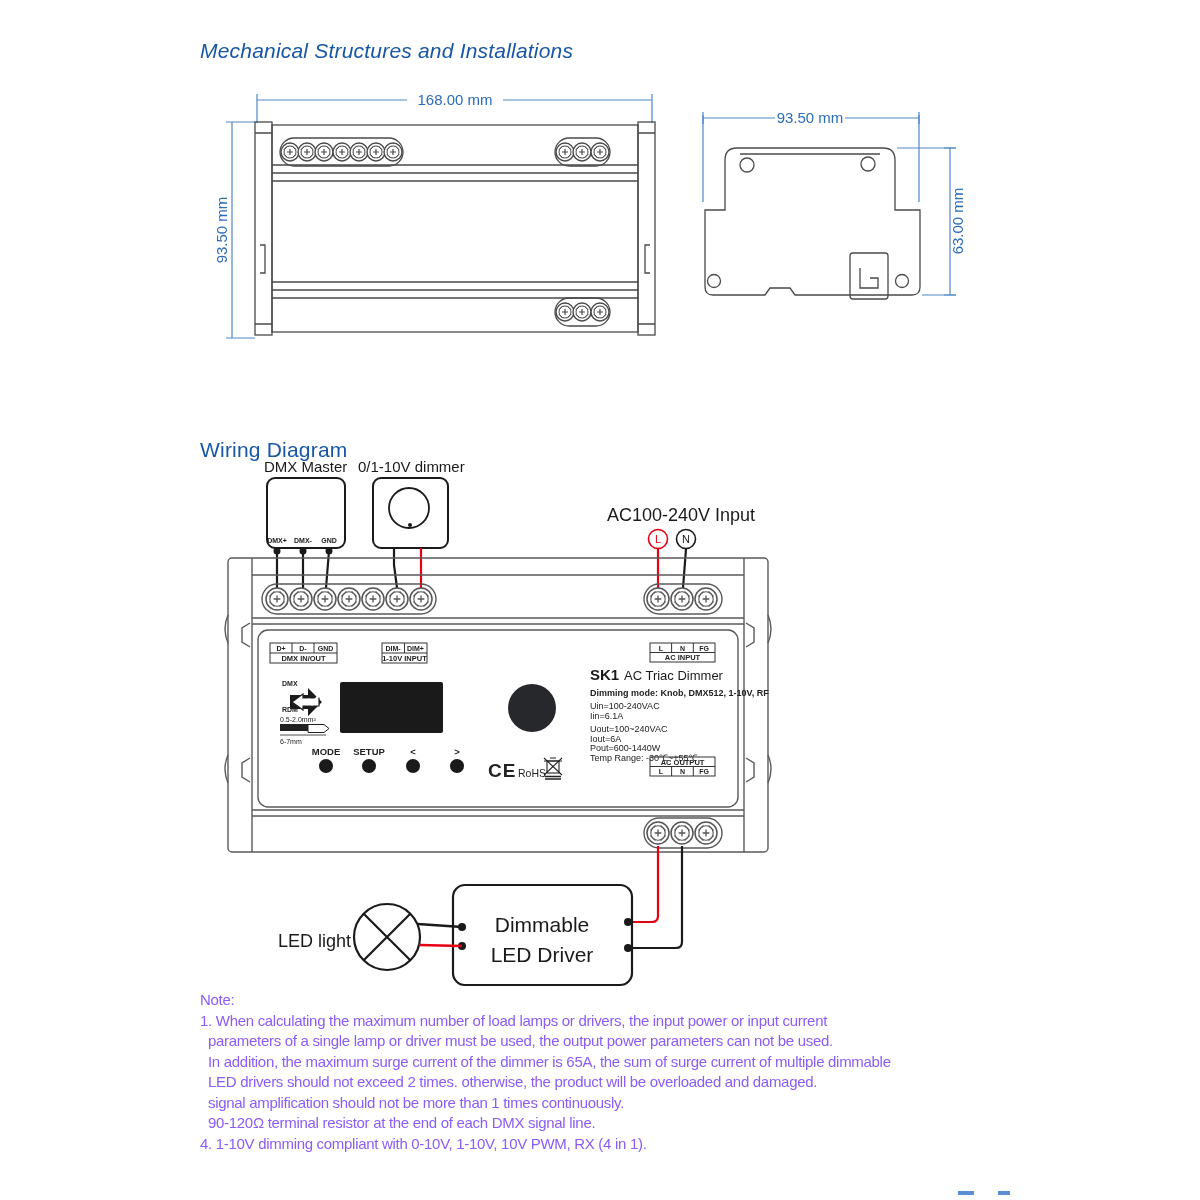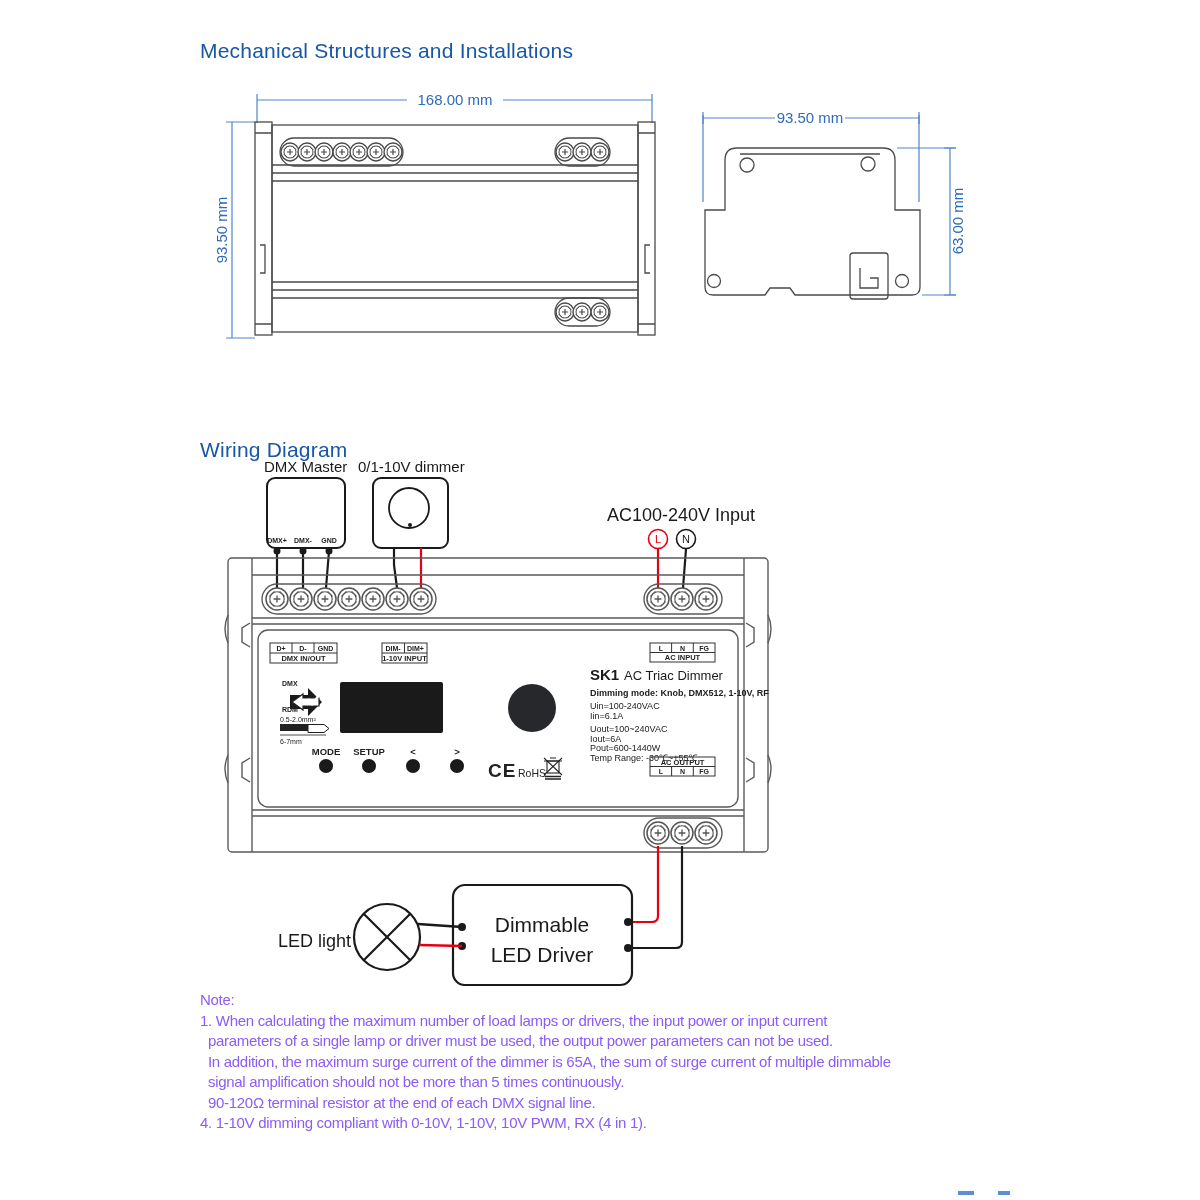--- a/index.html
+++ b/index.html
@@ -1,20 +1,20 @@
 <!DOCTYPE html>
 <html><head>
 <meta charset="utf-8">
 <style>
   html,body{margin:0;padding:0;background:#fff;}
   .page{position:relative;width:1200px;height:1200px;background:#fff;
         font-family:"Liberation Sans",sans-serif;overflow:hidden;}
   .sec-title{position:absolute;color:#1757a6;font-size:21px;font-weight:400;
              letter-spacing:0.2px;white-space:nowrap;}
-  #title-mech{left:200px;top:22px;}
+  #title-mech{left:200px;top:22px;font-style:italic;}
   #title-wiring{left:200px;top:390px;margin-top:48px;}
   .svg-abs{position:absolute;}
   #svg-front{left:210px;top:85px;}
   #svg-side{left:690px;top:90px;}
   #svg-wiring{left:200px;top:455px;}
   .notes{position:absolute;left:200px;top:990px;width:790px;color:#8b5cf6;
          font-size:15px;line-height:20.5px;letter-spacing:-0.3px;white-space:nowrap;}
   .notes .cont{margin-left:8px;}
   .frag{position:absolute;background:#5b8fd4;height:4px;}
   #frag1{left:958px;top:1191px;width:16px;}
@@ -278,20 +278,21 @@
     </g>
     <path d="M218,469 L262,472" stroke="#1a1a1a" stroke-width="2.4"></path>
     <path d="M219,490 L262,491" stroke="#e60012" stroke-width="2.4"></path>
   </svg>
 
   <div class="notes">
     <div>Note:</div>
     <div>1. When calculating the maximum number of load lamps or drivers, the input power or input current</div>
     <div class="cont">parameters of a single lamp or driver must be used, the output power parameters can not be used.</div>
     <div class="cont">In addition, the maximum surge current of the dimmer is 65A, the sum of surge current of multiple dimmable</div>
-    <div class="cont">signal amplification should not be more than 5 times continuously.</div>
+    <div class="cont">LED drivers should not exceed 2 times. otherwise, the product will be overloaded and damaged.</div>
+    <div class="cont">signal amplification should not be more than 1 times continuously.</div>
     <div class="cont">90-120Ω terminal resistor at the end of each DMX signal line.</div>
     <div>4. 1-10V dimming compliant with 0-10V, 1-10V, 10V PWM, RX (4 in 1).</div>
   </div>
 
   <div class="frag" id="frag1"></div>
   <div class="frag" id="frag2"></div>
 </div>
 
 </body></html>

